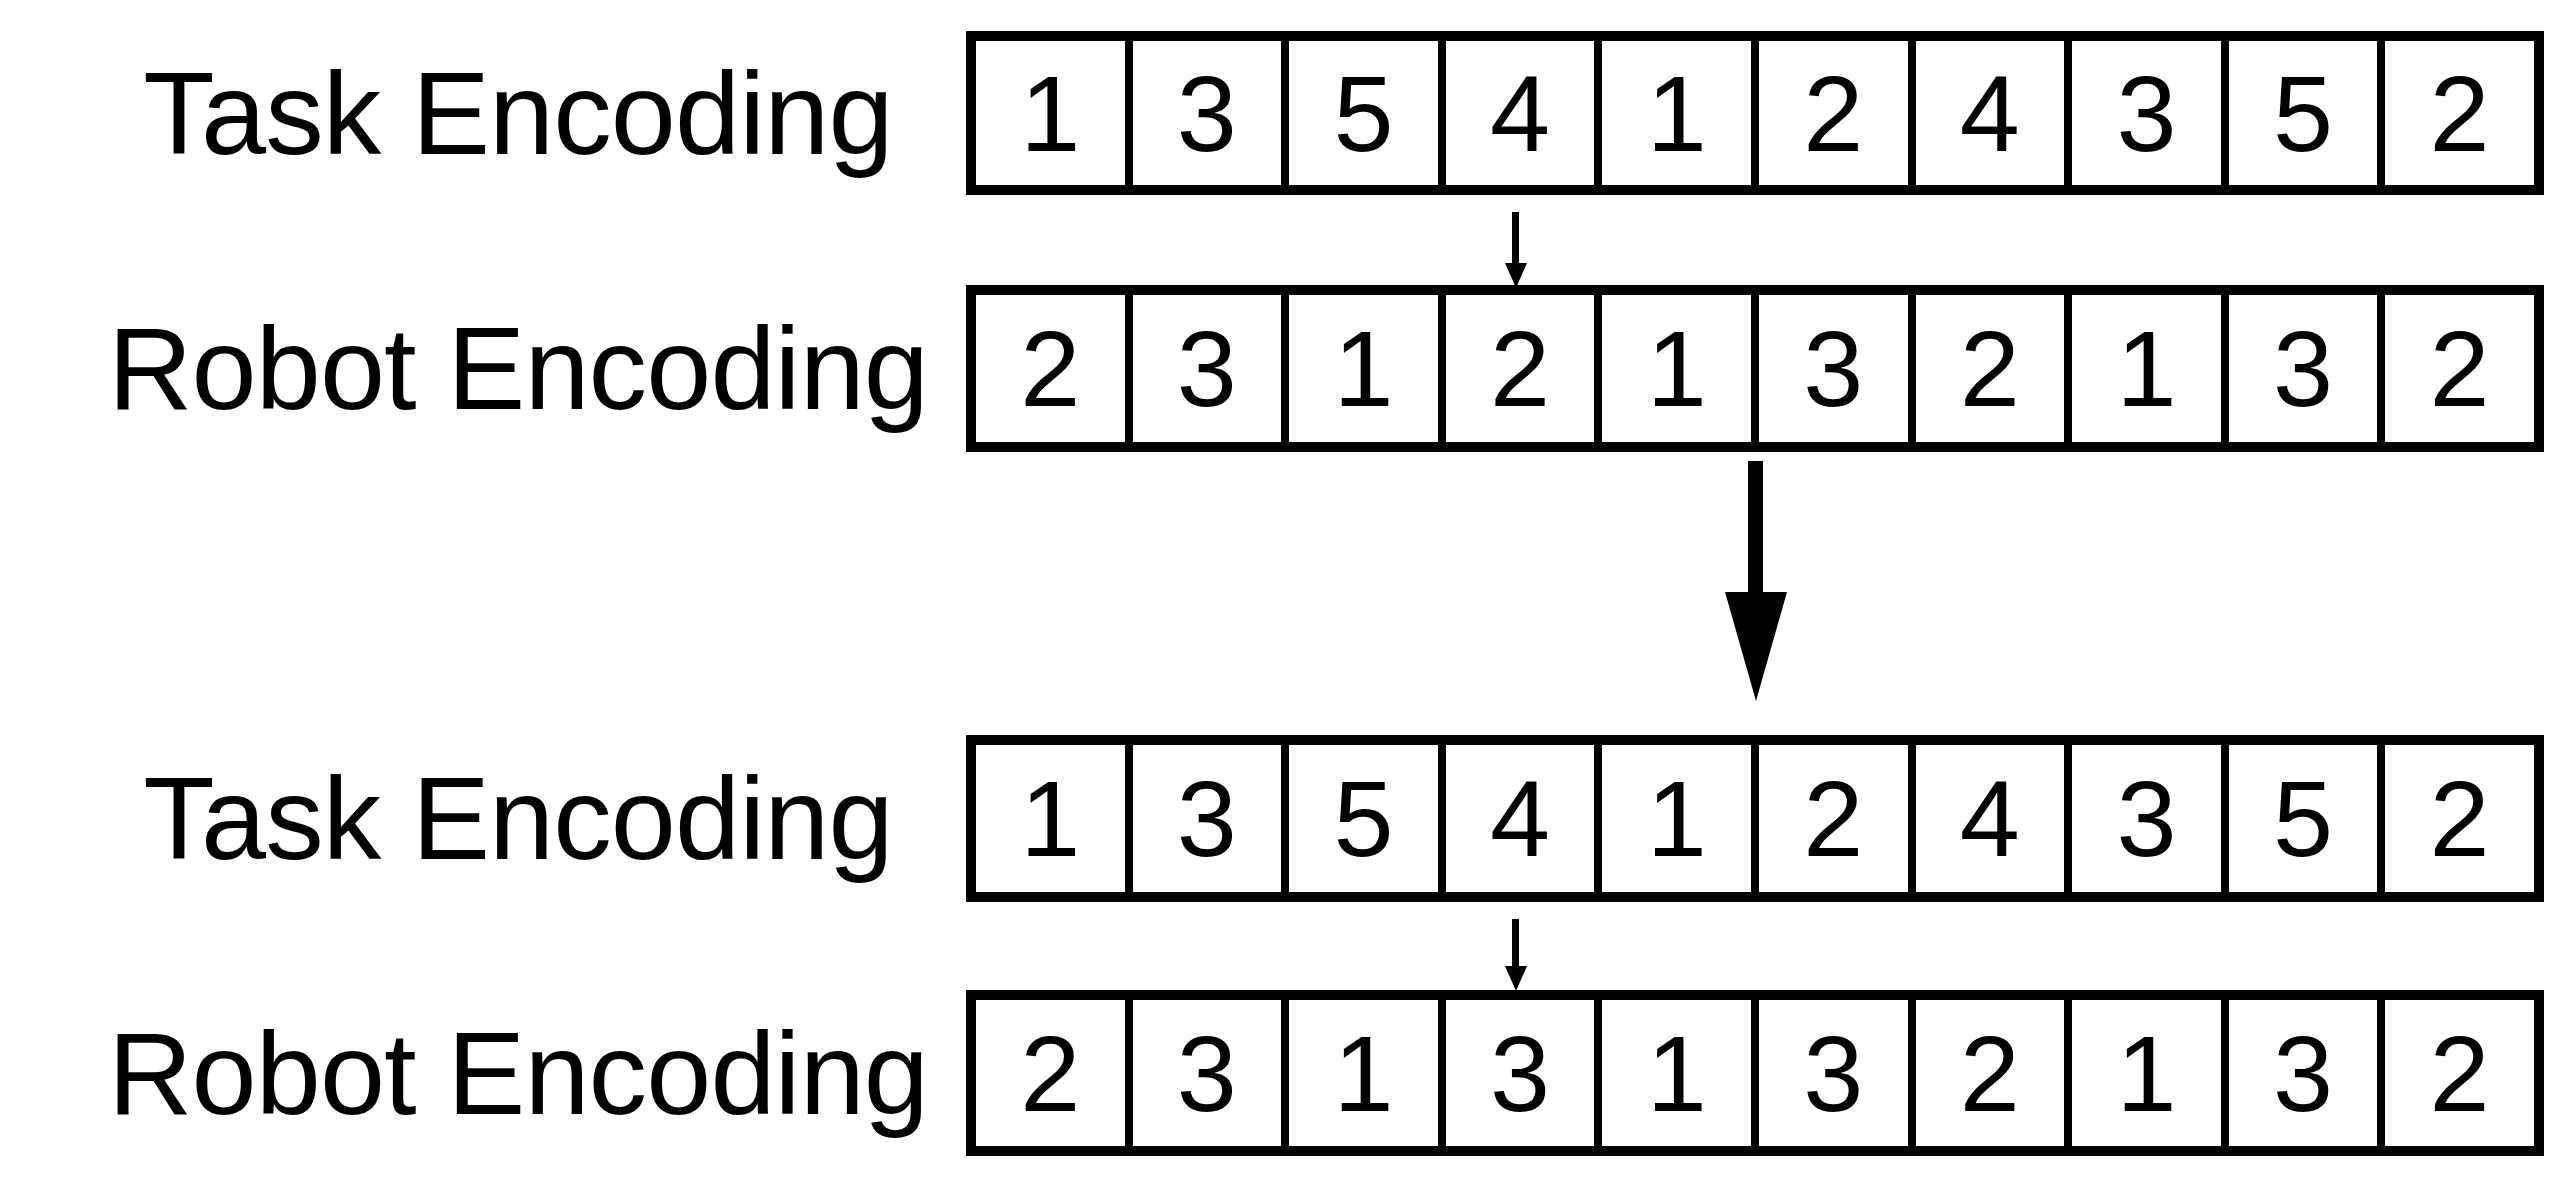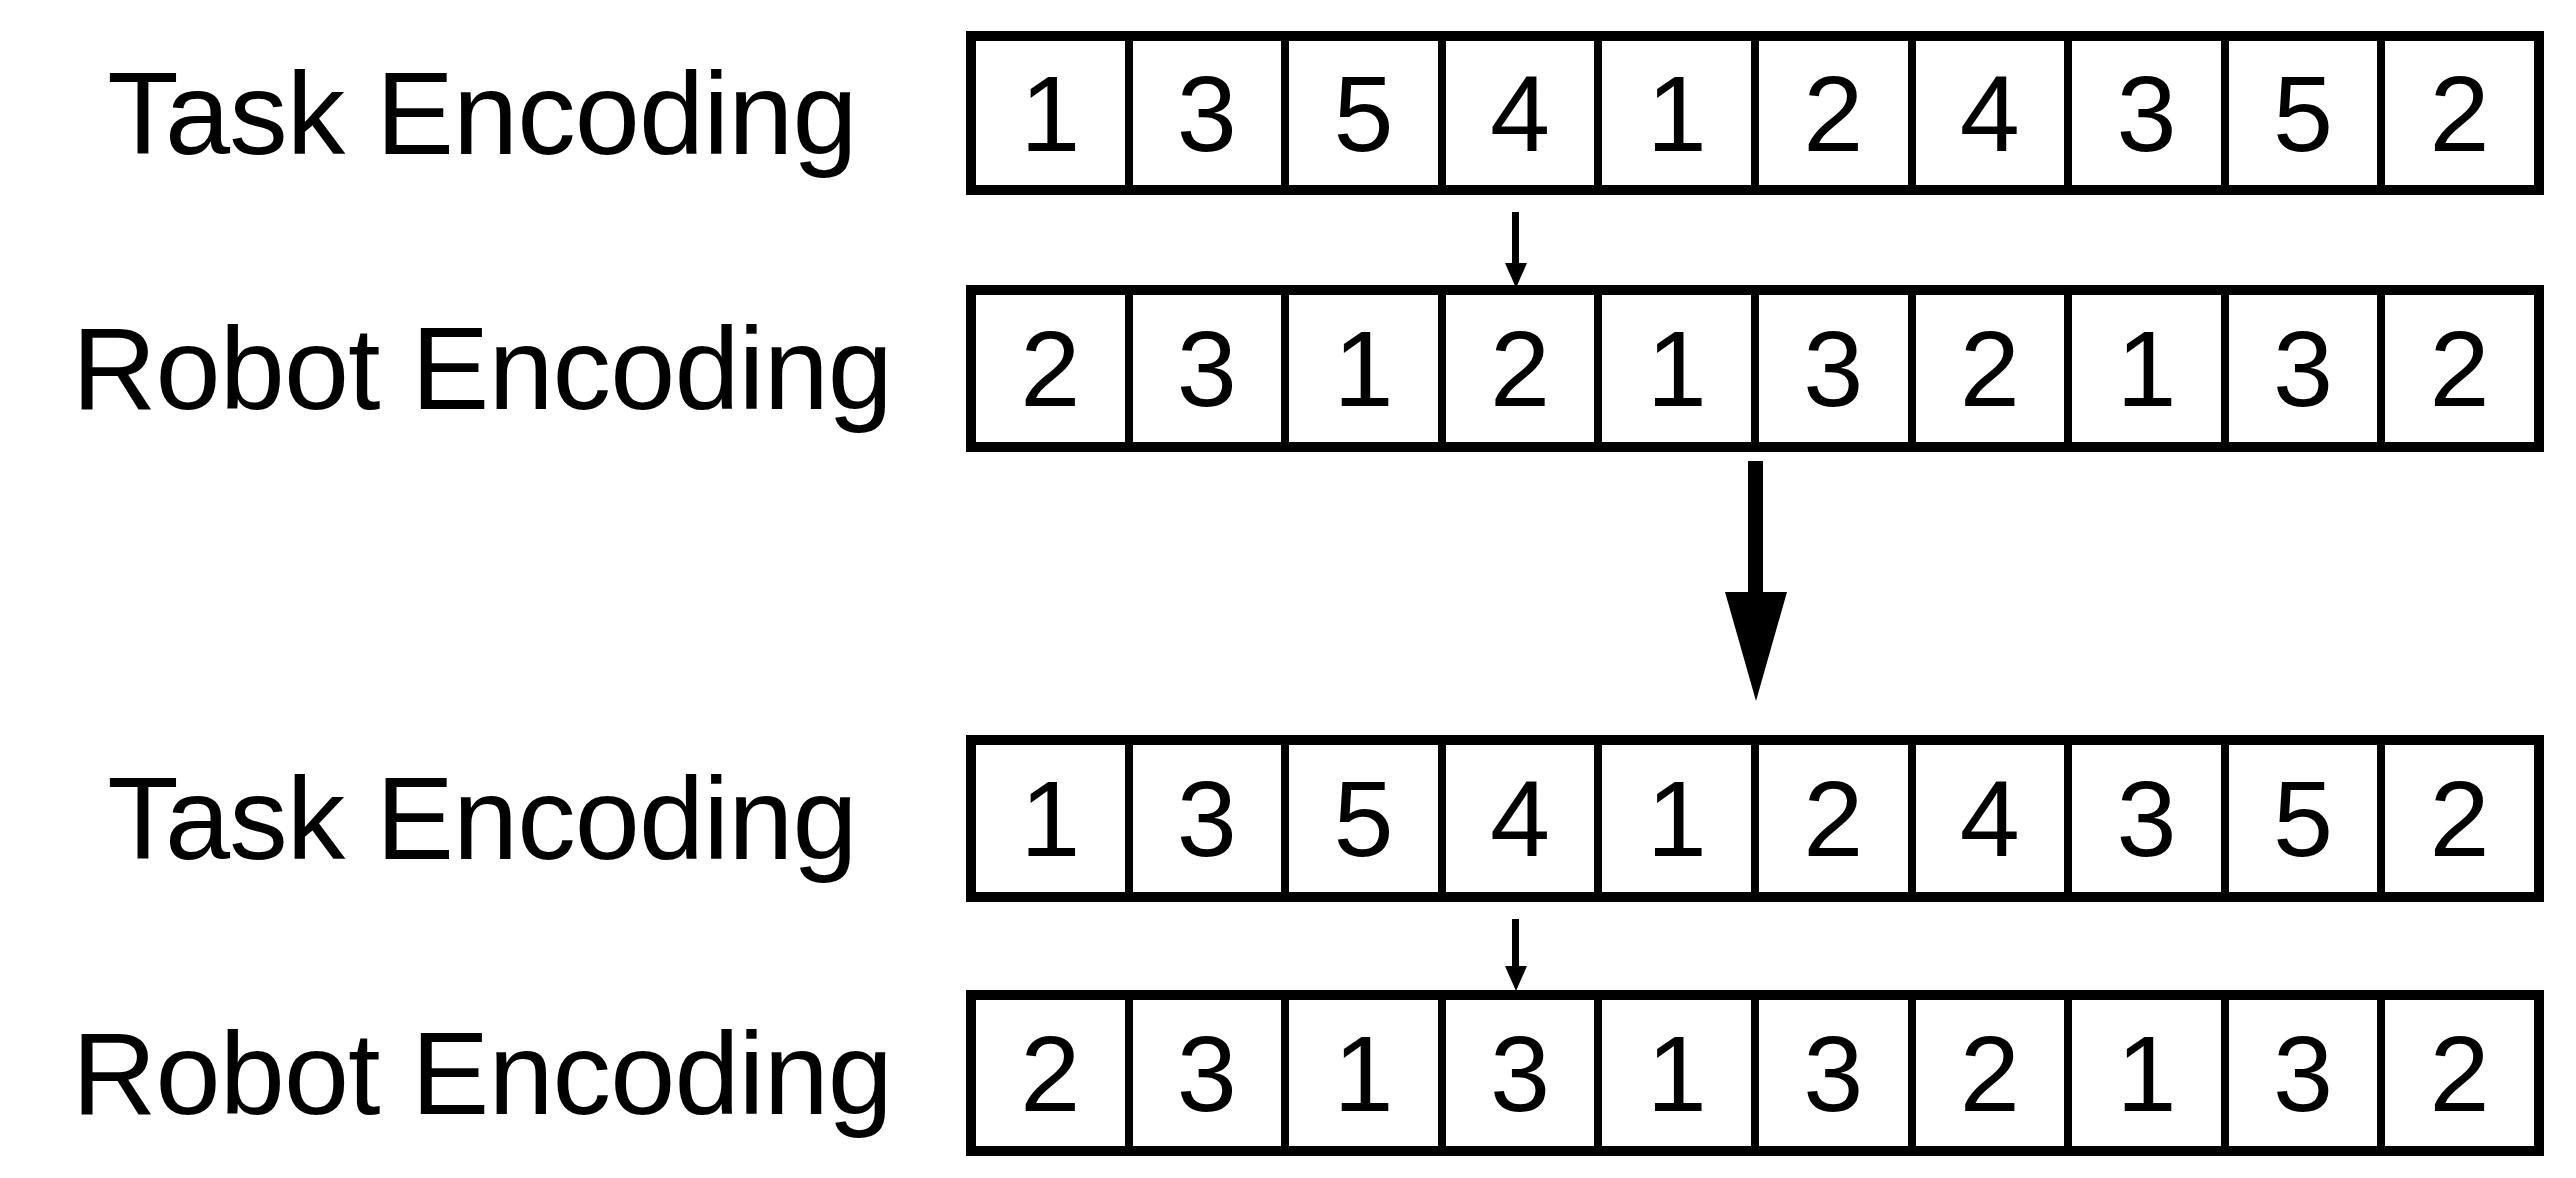--- a/index.html
+++ b/index.html
@@ -20,20 +20,21 @@
     position: absolute;
     left: 0;
     width: 964px;
     display: flex;
     align-items: center;
     justify-content: center;
     font-size: 117px;
     letter-spacing: -0.9px;
     white-space: nowrap;
     color: #000000;
+    padding-left: 36px;
   }
   .enc-grid {
     position: absolute;
     left: 966px;
     width: 1578px;
     box-sizing: border-box;
     border: 10.3px solid #000000;
     background: #ffffff;
     display: flex;
   }

